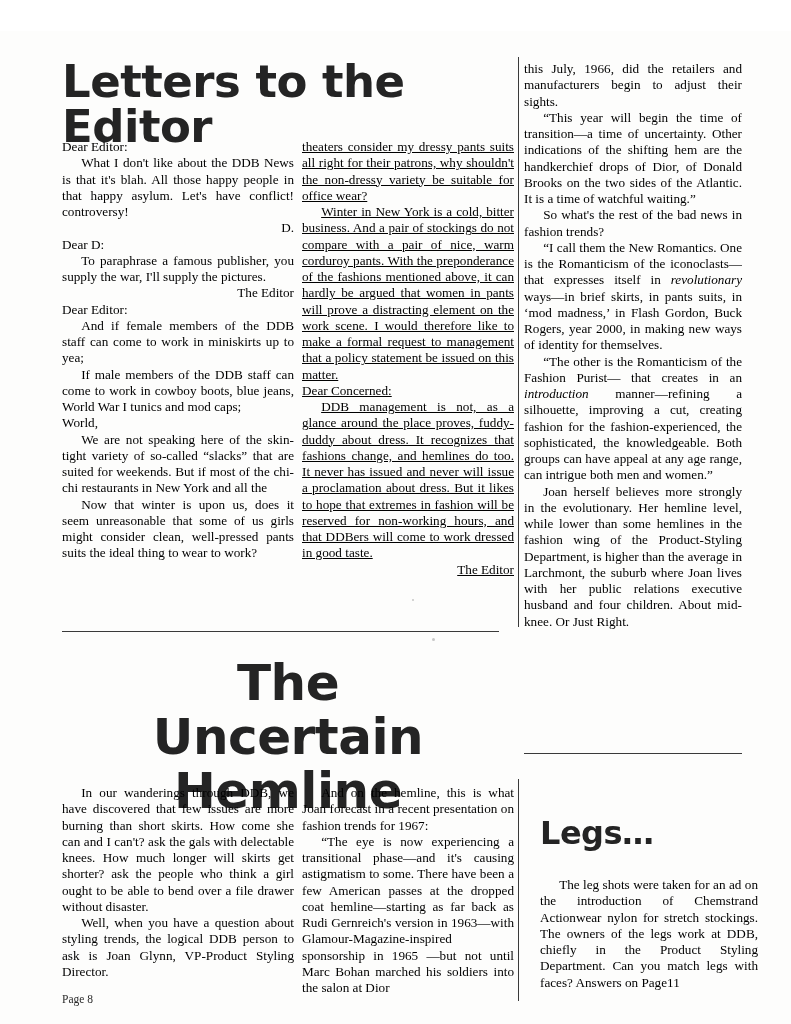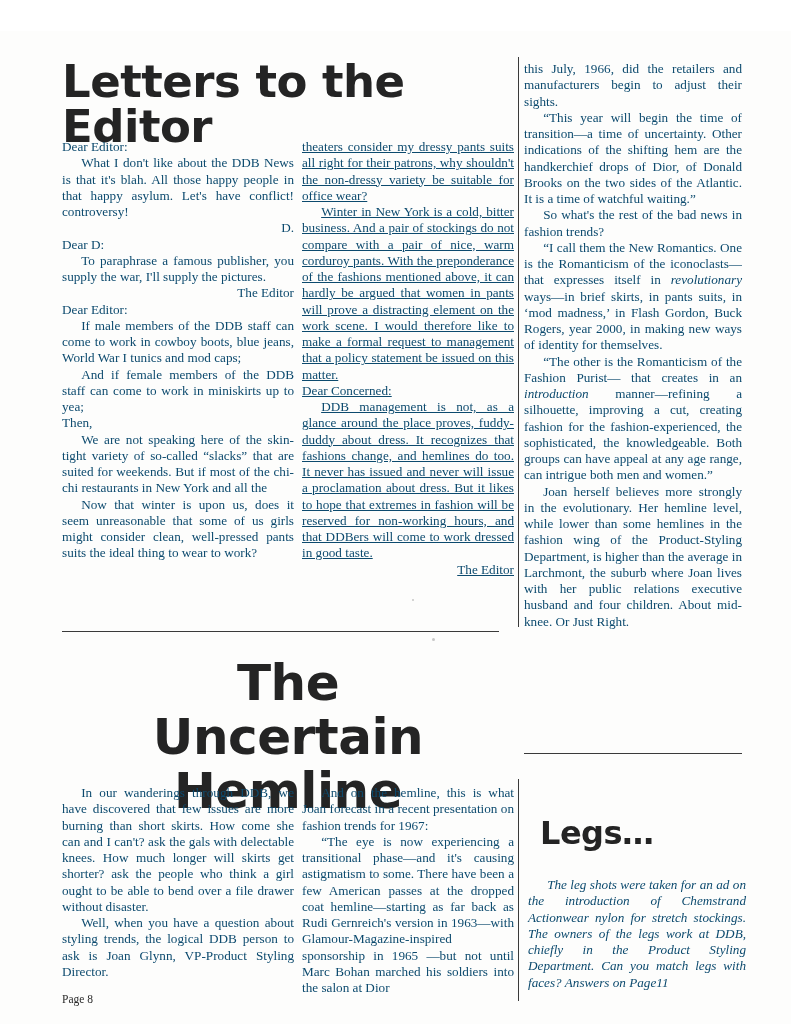--- a/index.html
+++ b/index.html
@@ -61,21 +61,21 @@
   #hrule-right  { left: 524px; top: 722px; width: 218px; }
 
   
   .col {
     position: absolute;
     font-size: 13.2px;
     line-height: 16.25px;
     text-align: justify;
     text-justify: inter-word;
     hyphens: none;
-    color: #0c4a6e;
+    color: #000000;
   }
   .col p {
     margin: 0;
     text-indent: 1.45em;
   }
   .col p.noindent { text-indent: 0; }
   .col p.sig {
     text-indent: 0;
     text-align: right;
   }
@@ -83,21 +83,21 @@
   .col i { font-style: italic; }
 
   
   #col-1a { left: 62px;  top: 108px; width: 232px; }
   #col-2a { left: 302px; top: 108px; width: 212px; text-decoration: underline; }
   #col-3a { left: 524px; top: 30px;  width: 218px; }
 
   
   #col-1b { left: 62px;  top: 754px; width: 232px; }
   #col-2b { left: 302px; top: 754px; width: 212px; }
-  #col-3b { left: 528px; top: 846px; width: 218px; font-style: italic; }
+  #col-3b { left: 540px; top: 846px; width: 218px; }
 
   
   #hemline-head {
     position: absolute;
     left: 62px;
     top: 625px;
     width: 452px;
     text-align: center;
     font-size: 50px;
     line-height: 54px;
@@ -142,23 +142,23 @@
   <div class="hrule" id="hrule-right"></div>
 
   <div class="col" id="col-1a">
     <p class="noindent">Dear Editor:</p>
     <p>What I don't like about the DDB News is that it's blah. All those happy people in that happy asylum. Let's have conflict! controversy!</p>
     <p class="sig">D.</p>
     <p class="noindent">Dear D:</p>
     <p>To paraphrase a famous publisher, you supply the war, I'll supply the pictures.</p>
     <p class="sig">The Editor</p>
     <p class="noindent">Dear Editor:</p>
+    <p>And if female members of the DDB staff can come to work in miniskirts up to yea;</p>
     <p>If male members of the DDB staff can come to work in cowboy boots, blue jeans, World War I tunics and mod caps;</p>
-    <p>And if female members of the DDB staff can come to work in miniskirts up to yea;</p>
-    <p class="noindent">Then,</p>
+    <p class="noindent">World,</p>
     <p>We are not speaking here of the skin-tight variety of so-called “slacks” that are suited for weekends. But if most of the chi-chi restaurants in New York and all the</p>
     <p>Now that winter is upon us, does it seem unreasonable that some of us girls might consider clean, well-pressed pants suits the ideal thing to wear to work?</p>
   </div>
 
   <div class="col" id="col-2a">
     <p class="noindent">theaters consider my dressy pants suits all right for their patrons, why shouldn't the non-dressy variety be suitable for office wear?</p>
     <p>Winter in New York is a cold, bitter business. And a pair of stockings do not compare with a pair of nice, warm corduroy pants. With the preponderance of the fashions mentioned above, it can hardly be argued that women in pants will prove a distracting element on the work scene. I would therefore like to make a formal request to management that a policy statement be issued on this matter.</p>
     <p class="noindent">Dear Concerned:</p>
     <p>DDB management is not, as a glance around the place proves, fuddy-duddy about dress. It recognizes that fashions change, and hemlines do too. It never has issued and never will issue a proclamation about dress. But it likes to hope that extremes in fashion will be reserved for non-working hours, and that DDBers will come to work dressed in good taste.</p>
     <p class="sig">The Editor</p>

